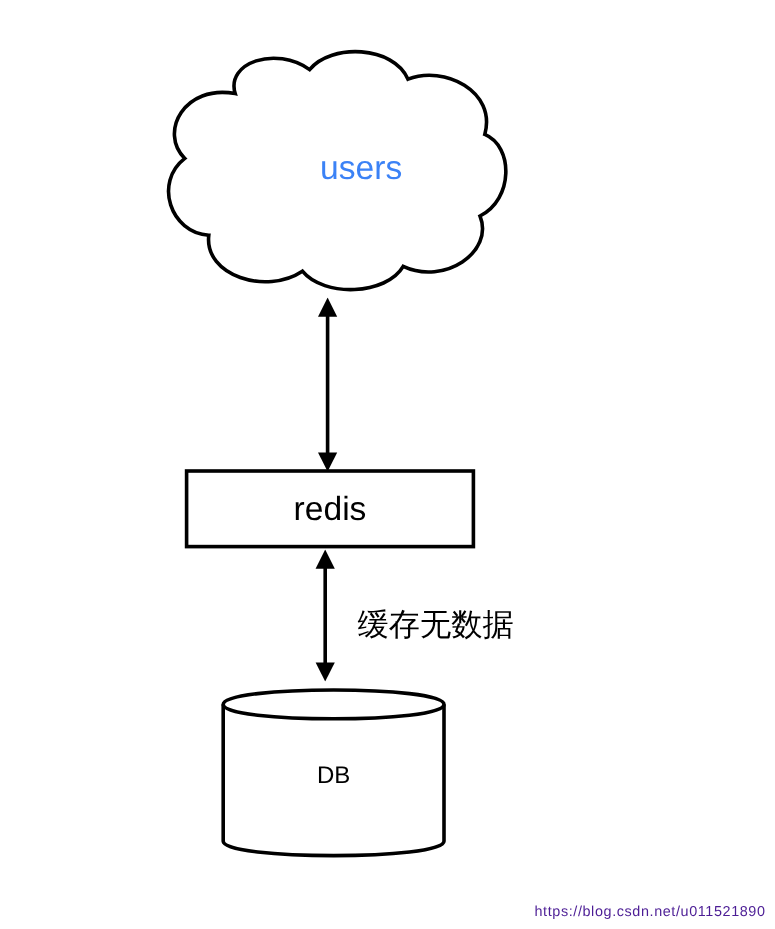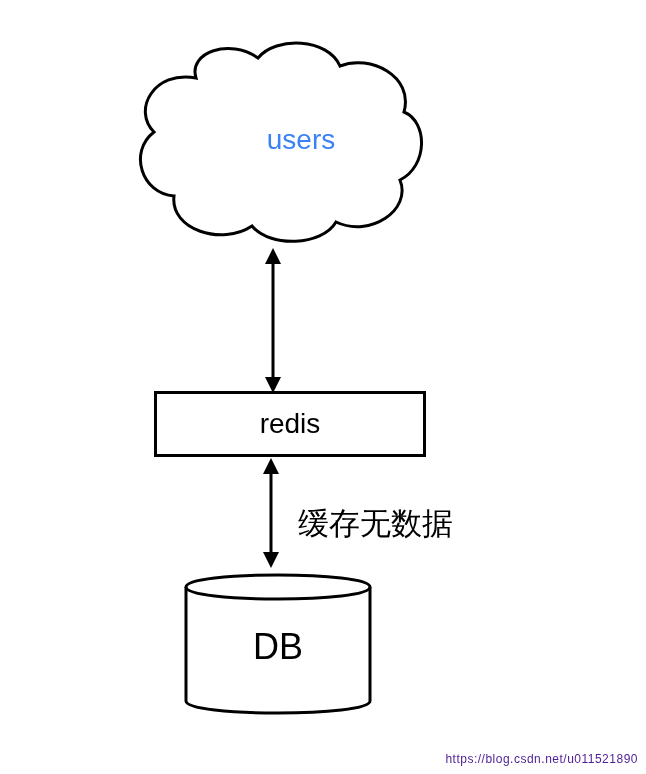--- a/index.html
+++ b/index.html
@@ -46,21 +46,21 @@
       position: absolute;
       left: 295px;
       top: 322px;
       font-size: 26px;
       color: #000;
     }
     .rect-box {
       position: absolute;
       left: 154px;
       top: 391px;
-      width: 272px;
+      width: 242px;
       height: 66px;
       border: 3px solid #000;
       display: flex;
       align-items: center;
       justify-content: center;
     }
     .rect-label {
       font-size: 28px;
       color: #000;
     }
@@ -68,36 +68,36 @@
       position: absolute;
       left: 256px;
       top: 458px;
       width: 30px;
       height: 110px;
     }
     .arrow2-label {
       position: absolute;
       left: 298px;
       top: 503px;
-      font-size: 31px;
+      font-size: 26px;
       color: #000;
     }
     .db-shape {
       position: absolute;
       left: 182px;
       top: 567px;
       width: 192px;
       height: 154px;
     }
     .db-label {
       position: absolute;
       left: 50%;
       top: 52%;
       transform: translate(-50%, -50%);
-      font-size: 36px;
+      font-size: 20px;
       color: #000;
     }
     .watermark {
       position: absolute;
       right: 8px;
       bottom: 8px;
       font-size: 12px;
       color: #4c1d95;
       letter-spacing: 0.5px;
     }

